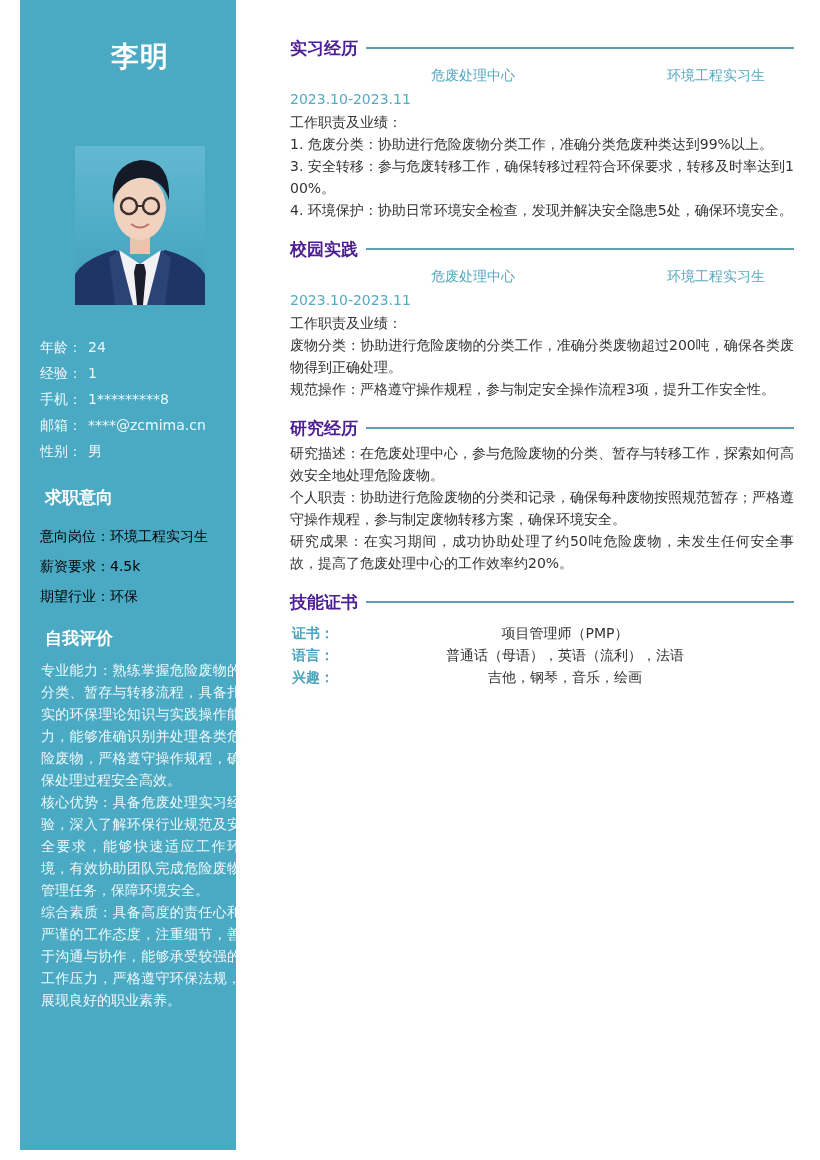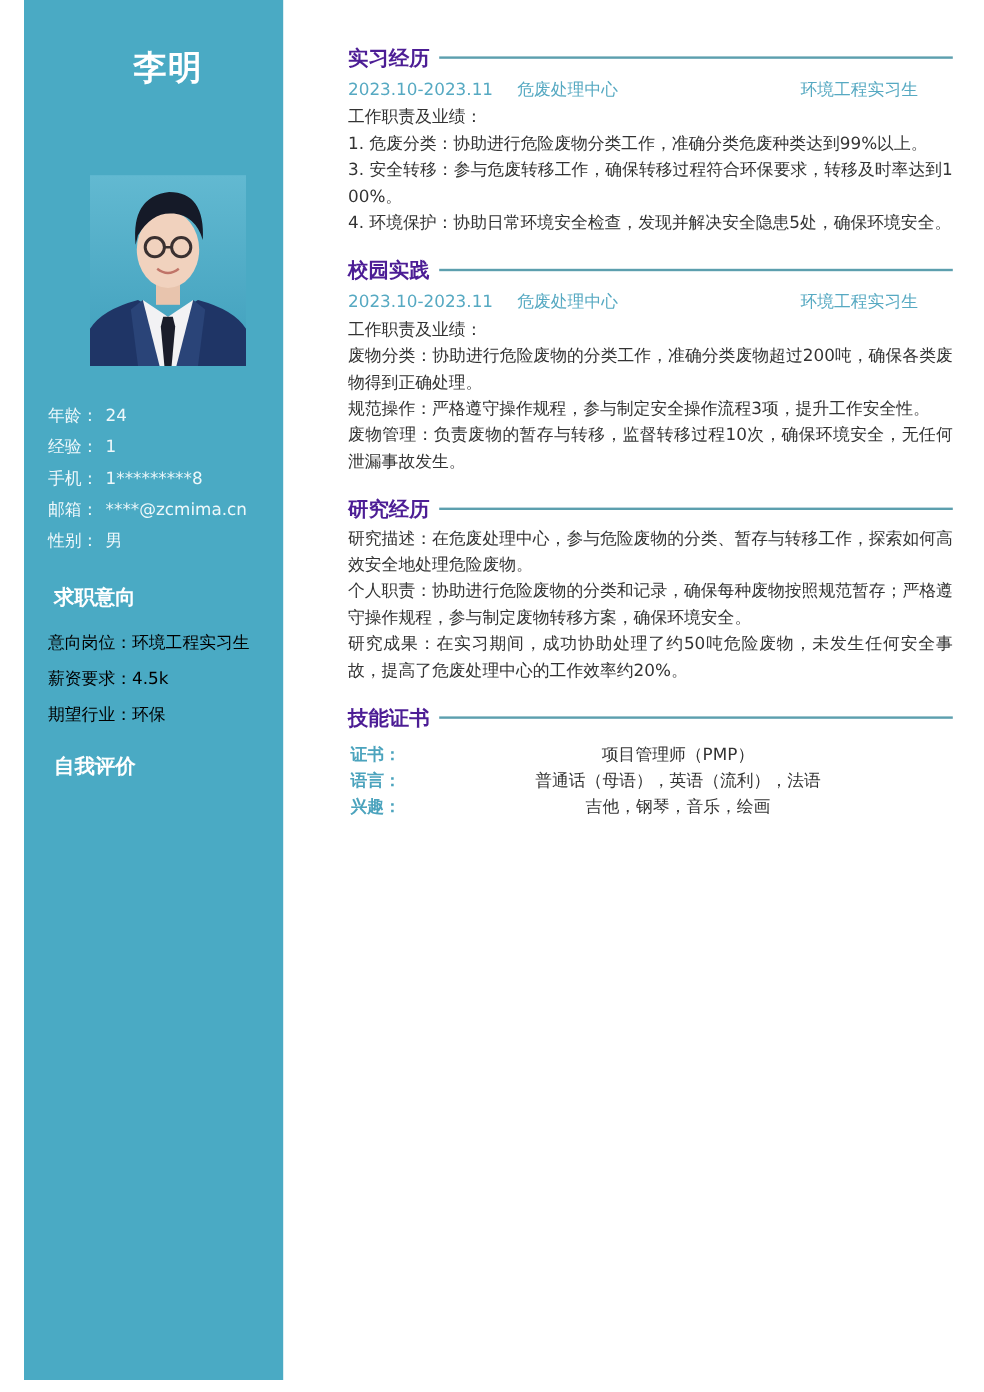--- a/index.html
+++ b/index.html
@@ -31,21 +31,21 @@
 
   .self-eval { position: absolute; left: 21px; top: 659px; width: 200px; }
   .self-eval p { font-size: 14px; line-height: 22px; color: #eef8fb; text-align: justify; }
 
   .main { position: absolute; left: 290px; top: 34px; width: 504px; }
   .section { margin-bottom: 14px; }
   .sec-head { display: flex; align-items: center; height: 28px; }
   .sec-title { font-size: 17px; font-weight: bold; color: #4c1d95; white-space: nowrap; }
   .sec-line { flex: 1; height: 2px; background: #5c9fae; margin-left: 8px; }
   .meta { display: flex; font-size: 14px; line-height: 22px; color: #56a9c2; margin-top: 2px; margin-bottom: 1px; }
-  .meta .date { width: 141px; }
+  .meta .date { width: 141px; margin-top: 24px; }
   .meta .org { width: 236px; }
   .meta .role { flex: 1; }
   .body p { font-size: 14px; line-height: 22px; color: #333333; text-align: justify; word-break: break-all; }
 
   .skills .row { display: flex; font-size: 14px; line-height: 22px; color: #333333; text-align: center; }
   .skills .k { color: #4ba3bd; font-weight: bold; width: 46px; white-space: nowrap; }
   .skills .v { flex: 1; }
 </style>
 </head>
 <body>
@@ -95,20 +95,25 @@
   </div>
 
   <div class="side-head" style="top:486px;">求职意向</div>
   <div class="intent">
     <div class="intent-row"><span>意向岗位：</span><span>环境工程实习生</span></div>
     <div class="intent-row"><span>薪资要求：</span><span>4.5k</span></div>
     <div class="intent-row"><span>期望行业：</span><span>环保</span></div>
   </div>
 
   <div class="side-head" style="top:627px;">自我评价</div>
+  <div class="self-eval">
+    <p>专业能力：熟练掌握危险废物的分类、暂存与转移流程，具备扎实的环保理论知识与实践操作能力，能够准确识别并处理各类危险废物，严格遵守操作规程，确保处理过程安全高效。</p>
+    <p>核心优势：具备危废处理实习经验，深入了解环保行业规范及安全要求，能够快速适应工作环境，有效协助团队完成危险废物管理任务，保障环境安全。</p>
+    <p>综合素质：具备高度的责任心和严谨的工作态度，注重细节，善于沟通与协作，能够承受较强的工作压力，严格遵守环保法规，展现良好的职业素养。</p>
+  </div>
 </aside>
 
 <main class="main">
 
   <section class="section">
     <div class="sec-head">
       <span class="sec-title">实习经历</span>
       <span class="sec-line"></span>
     </div>
     <div class="meta">
@@ -131,21 +136,20 @@
     </div>
     <div class="meta">
       <span class="date">2023.10-2023.11</span>
       <span class="org">危废处理中心</span>
       <span class="role">环境工程实习生</span>
     </div>
     <div class="body">
       <p>工作职责及业绩：</p>
       <p>废物分类：协助进行危险废物的分类工作，准确分类废物超过200吨，确保各类废物得到正确处理。</p>
       <p>规范操作：严格遵守操作规程，参与制定安全操作流程3项，提升工作安全性。</p>
-      <p>废物管理：负责废物的暂存与转移，监督转移过程10次，确保环境安全，无任何泄漏事故发生。</p>
     </div>
   </section>
 
   <section class="section">
     <div class="sec-head">
       <span class="sec-title">研究经历</span>
       <span class="sec-line"></span>
     </div>
     <div class="body">
       <p>研究描述：在危废处理中心，参与危险废物的分类、暂存与转移工作，探索如何高效安全地处理危险废物。</p>

